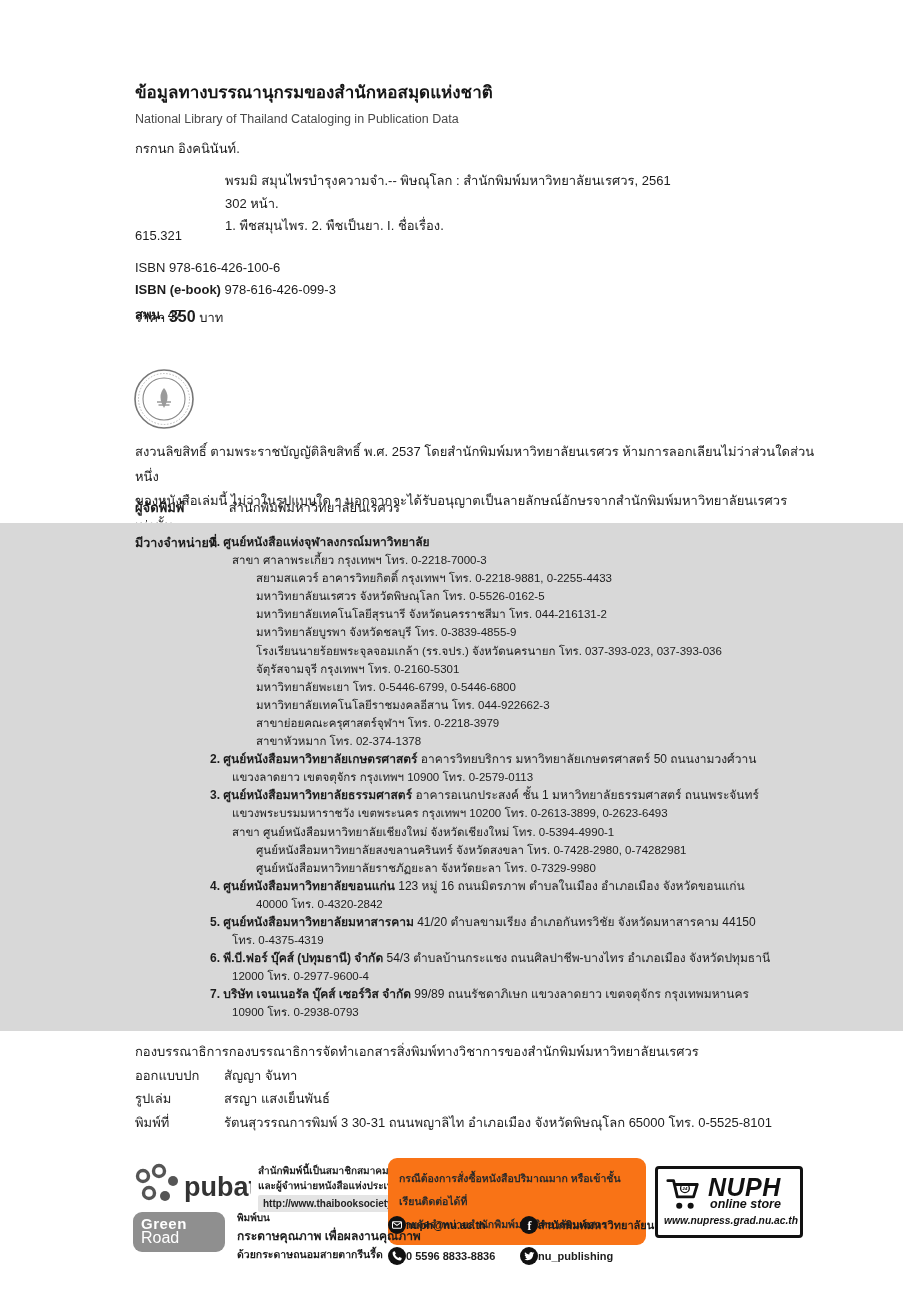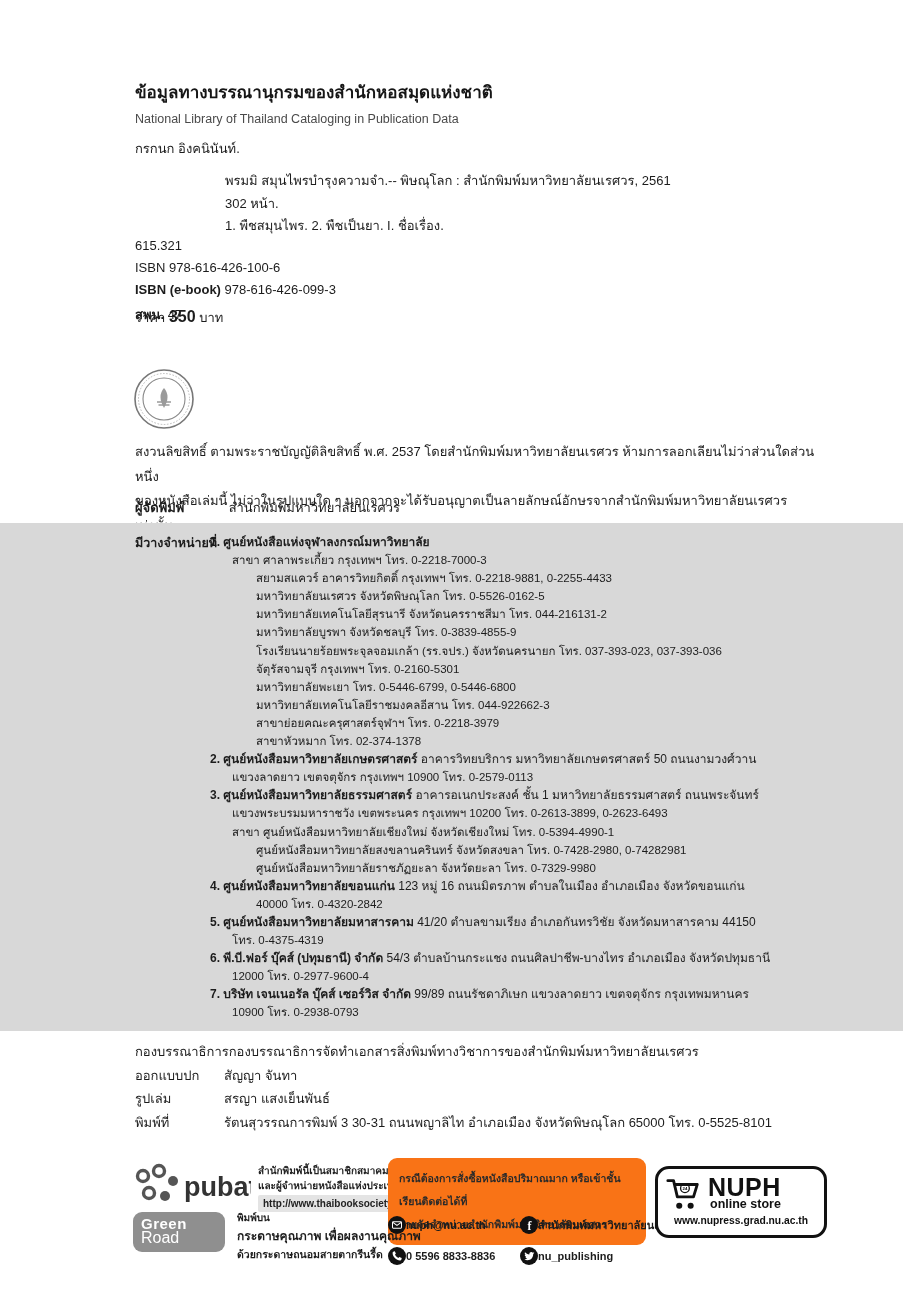--- a/index.html
+++ b/index.html
@@ -52,22 +52,22 @@
 
   .green-logo{left:133px;top:1212px;width:92px;height:40px;background:#8f8f8f;border-radius:9px;
               color:#fff;padding:3px 8px;box-sizing:border-box;}
   .green-1{font-size:15px;font-weight:bold;letter-spacing:.5px;}
   .green-2{font-size:16px;text-align:left;margin-top:-3px;}
   .green-text{left:237px;top:1210px;}
   .green-l1{font-size:10px;font-weight:bold;}
   .green-l2{font-size:12px;font-weight:bold;margin-top:1px;}
   .green-l3{font-size:10.5px;font-weight:bold;margin-top:1px;}
 
-  .nuph-box{left:655px;top:1166px;width:172px;height:72px;border:3px solid #111;border-radius:14px;
-            background:#fff;box-sizing:border-box;padding:5px 6px 4px 6px;}
+  .nuph-box{left:655px;top:1166px;width:148px;height:72px;border:3px solid #111;border-radius:4px;
+            background:#fff;box-sizing:border-box;padding:5px 6px 4px 6px;font-style:italic;}
   .nuph-top{display:flex;align-items:center;gap:4px;}
   .nuph-name{font-size:25px;font-weight:bold;color:#111;line-height:24px;letter-spacing:.5px;}
   .nuph-sub{font-size:12.5px;font-weight:bold;color:#111;text-align:right;margin-top:-2px;}
   .nuph-url{font-size:10.3px;font-weight:bold;text-align:center;margin-top:3px;color:#111;white-space:nowrap;}
 </style>
 </head>
 <body>
 
 <div class="page">
 
@@ -77,21 +77,21 @@
   </div>
 
   <div class="abs author" style="left:135px;top:138px;">กรกนก อิงคนินันท์.</div>
 
   <div class="abs cat-entry" style="left:225px;top:170px;">
       <div class="cat-line">พรมมิ สมุนไพรบำรุงความจำ.--  พิษณุโลก :  สำนักพิมพ์มหาวิทยาลัยนเรศวร, 2561</div>
       <div class="cat-line">302 หน้า.</div>
       <div class="cat-line">1. พืชสมุนไพร.  2. พืชเป็นยา.   I. ชื่อเรื่อง.</div>
     </div>
 
-  <div class="abs dewey" style="left:135px;top:238px;">615.321</div>
+  <div class="abs dewey" style="left:135px;top:228px;">615.321</div>
 
   <div class="abs isbn-line" style="left:135px;top:260px;">ISBN 978-616-426-100-6</div>
 
   <div class="abs isbn-line" style="left:135px;top:282px;">
     <span class="b">ISBN (e-book)</span>
     <span>978-616-426-099-3</span>
   </div>
 
   <div class="abs meta-line" style="left:135px;top:304px;">
     <span class="b">สพน.</span>

